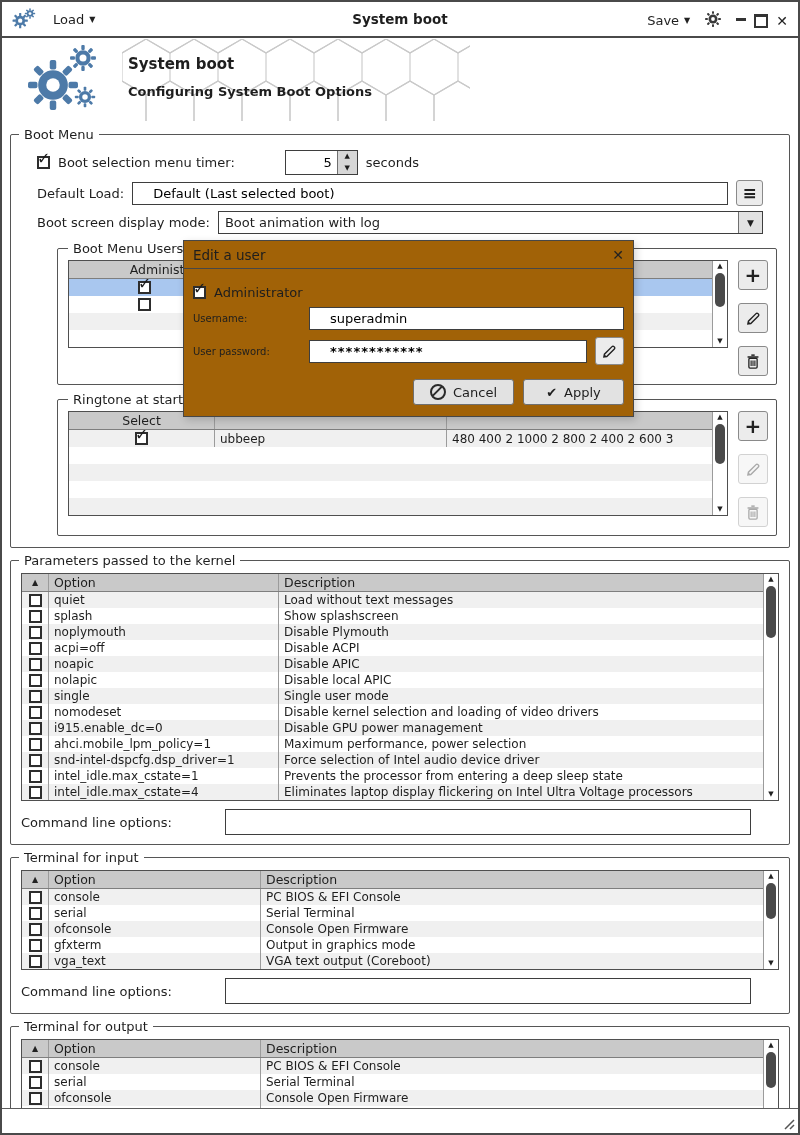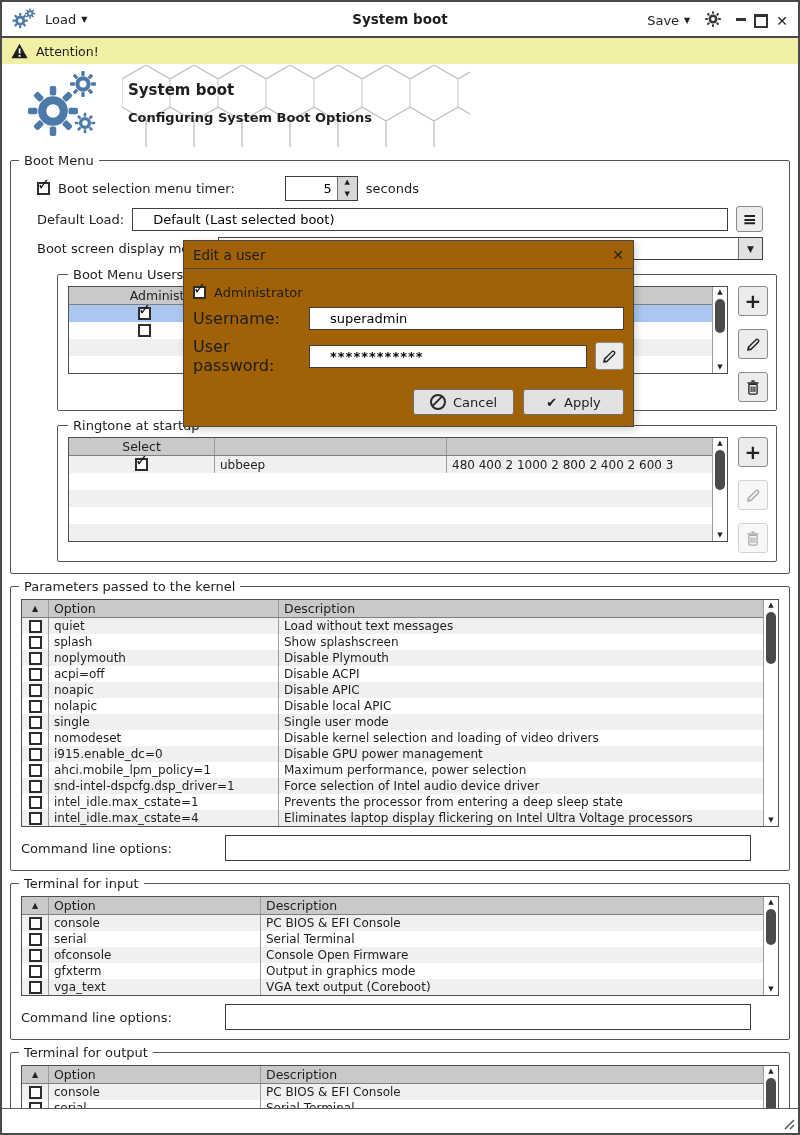--- a/index.html
+++ b/index.html
@@ -5,21 +5,21 @@
   html,body{margin:0;padding:0;background:#e9e9e9;font-family:"DejaVu Sans",sans-serif;}
   .window{position:relative;width:800px;height:1135px;margin:0 auto;background:#fff;
     border:2px solid #4a4a4a;box-sizing:border-box;overflow:hidden;color:#1e1e1e;}
 
   
   .titlebar{position:relative;display:flex;align-items:center;height:34px;
     border-bottom:2px solid #4a4a4a;padding:0 10px;background:#fff;}
   .tb-left{display:flex;align-items:center;gap:9px;}
   .tb-center{position:absolute;left:0;right:0;text-align:center;font-weight:bold;font-size:13.5px;pointer-events:none;}
   .tb-right{margin-left:auto;display:flex;align-items:flex-end;gap:14px;}
-  .menu-label{font-size:13px;display:flex;align-items:center;gap:5px;cursor:default;}
+  .menu-label{font-size:13px;display:flex;align-items:center;gap:5px;cursor:default;margin-left:8px;}
   .caret{font-size:8px;color:#222;}
   .gear-ico{display:inline-block;line-height:0;}
   .wc{display:flex;align-items:flex-start;gap:8px;}
   .wc-min{width:10px;height:3px;background:#333;margin-top:4px;}
   .wc-max{width:10px;height:9px;border:2px solid #333;border-top:3px solid #333;box-sizing:content-box;}
   .wc-close{font-size:14px;font-weight:bold;line-height:14px;color:#222;}
 
   
   .banner{height:26px;background:#f1efa3;border-bottom:1px solid #bdbа80;
     display:flex;align-items:center;gap:8px;padding:0 9px;}
@@ -111,21 +111,21 @@
   .cmdrow .tinput{flex:1;margin-right:28px;height:26px;}
 
   
   .dialog{position:absolute;left:175px;top:238px;width:449px;background:#a16207;z-index:40;
       border:1px solid #474747;box-shadow:2px 3px 8px rgba(0,0,0,.18);margin-left:6px;}
   .dlg-title{display:flex;align-items:center;height:27px;border-bottom:1px solid #474747;
       padding:0 9px;font-size:13.5px;}
   .dlg-close{margin-left:auto;font-size:14px;font-weight:bold;color:#222;}
   .dlg-body{padding:9px 9px 11px 9px;}
   .dlg-row{display:flex;align-items:center;margin:7px 0;gap:8px;}
-  .dlg-label{width:108px;flex:none;font-size:16px;}
+  .dlg-label{width:108px;flex:none;font-size:10px;}
   .stars{letter-spacing:1px;font-weight:bold;}
   .dlg-btns{display:flex;justify-content:flex-end;gap:9px;margin-top:14px;}
   .dbtn{min-width:101px;height:26px;border:1.5px solid #6f6f6f;border-radius:3px;background:#e2e2e2;
       display:flex;align-items:center;justify-content:center;gap:7px;font-size:13px;box-sizing:border-box;}
   .no-ico{width:12px;height:12px;border:2px solid #2a2a2a;border-radius:50%;position:relative;flex:none;}
   .no-ico::after{content:"";position:absolute;left:-1px;top:4px;width:13px;height:2px;background:#2a2a2a;
       transform:rotate(-45deg);}
   .chk-ico{font-size:13px;font-weight:bold;}
 
   
@@ -199,30 +199,20 @@
         </svg>
       </span>
       <span class="wc">
         <span class="wc-min"></span>
         <span class="wc-max"></span>
         <span class="wc-close">✕</span>
       </span>
     </div>
   </div>
 
-  <div class="banner">
-    <span style="line-height:0;">
-      <svg width="17" height="16" viewBox="0 0 20 18">
-        <path d="M10 0.5 L19.5 17.5 H0.5 Z" fill="#1d1d1d"></path>
-        <rect x="9" y="6" width="2.2" height="6" fill="#fff"></rect>
-        <rect x="9" y="13.6" width="2.2" height="2.2" fill="#fff"></rect>
-      </svg>
-    </span>
-    <span class="banner-text">Attention!</span>
-  </div>
 
   <div class="header">
     <div class="logo">
       <svg class="g-big" width="54" height="54" viewBox="0 0 40 40" style="position:absolute;left:0;top:14px;">
         <g fill="#4d7aa8">
           <circle cx="20" cy="20" r="11"></circle>
           <rect x="17.6" y="1.5" width="4.8" height="7" rx="1.4"></rect>
           <rect x="17.6" y="31.5" width="4.8" height="7" rx="1.4"></rect>
           <rect x="1.5" y="17.6" width="7" height="4.8" rx="1.4"></rect>
           <rect x="31.5" y="17.6" width="7" height="4.8" rx="1.4"></rect>

